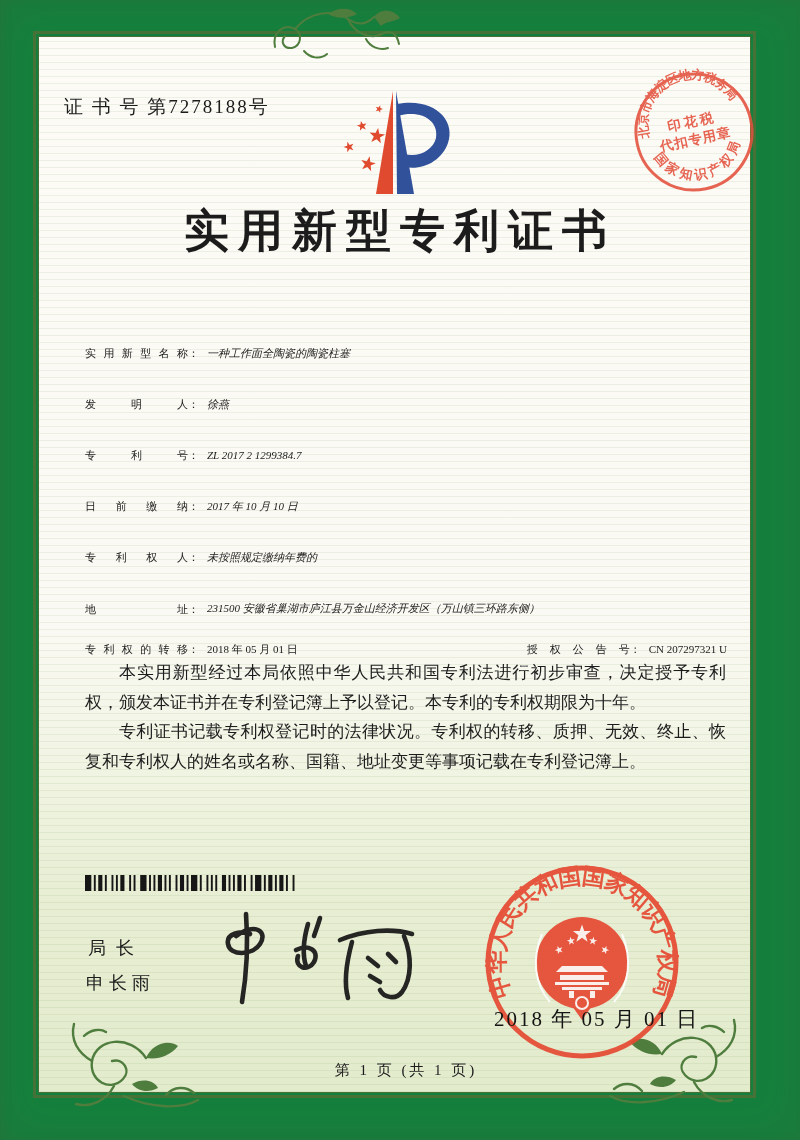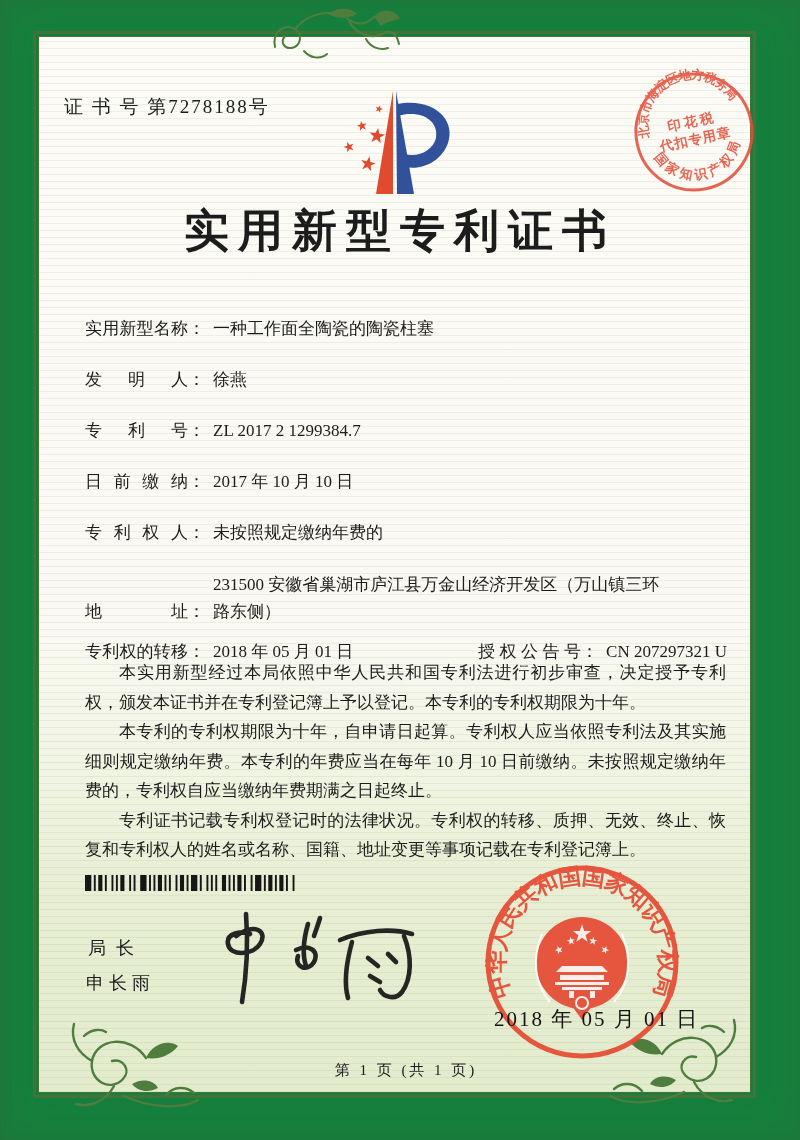--- a/index.html
+++ b/index.html
@@ -15,25 +15,25 @@
     border:3px solid #477237;box-sizing:border-box;z-index:1;}
   .frame-inner{position:absolute;left:2px;top:2px;right:2px;bottom:2px;
     border:1px solid #477237;
     background:
       repeating-linear-gradient(0deg, rgba(125,158,95,.12) 0 1px, rgba(125,158,95,0) 1px 7px),
       linear-gradient(180deg,#fcfbf6 0%,#faf9f3 56%,#f0f4e2 70%,#e7eed3 82%,#e3ebcd 100%);}
   .cert-no{position:absolute;left:64px;top:94px;font-size:19px;letter-spacing:2px;z-index:2;}
   .logo{position:absolute;left:334px;top:90px;z-index:2;}
   .title{position:absolute;left:0;right:0;top:201px;text-align:center;
     font-size:45px;font-weight:bold;letter-spacing:9px;z-index:2;}
-  .fields{position:absolute;left:85px;top:316px;width:642px;font-size:17px;z-index:2;}
+  .fields{position:absolute;left:85px;top:340px;width:642px;font-size:11px;z-index:2;}
   .frow{display:flex;line-height:26px;margin-bottom:25px;}
   .flabel{display:inline-block;width:103px;text-align:justify;text-align-last:justify;flex:none;}
   .fcolon{flex:none;margin-right:8px;}
-  .fvalue{flex:1;}
+  .fvalue{flex:1;font-style:italic;}
   .fvalue.addr{max-width:458px;line-height:27px;}
   .frow.addr-row{margin-bottom:14px;align-items:flex-end;}
   .fgroup{display:flex;}
   .fgroup.right{margin-left:auto;}
   .body-text{position:absolute;left:85px;top:658px;width:641px;font-size:17px;
     line-height:1.74;text-align:justify;z-index:2;}
   .body-text p{margin:0;text-indent:2em;}
   .barcode{position:absolute;left:85px;top:875px;z-index:2;}
   .signer-title{position:absolute;left:88px;top:936px;font-size:18px;letter-spacing:10px;z-index:2;}
   .signer-name{position:absolute;left:86px;top:971px;font-size:18px;letter-spacing:5px;z-index:2;}
@@ -159,21 +159,20 @@
       <span class="fgroup right">
         <span class="flabel">授权公告号</span>
           <span class="fcolon">：</span>
         <span>CN 207297321 U</span>
       </span>
     </div>
   </div>
 
   <div class="body-text">
     <p>本实用新型经过本局依照中华人民共和国专利法进行初步审查，决定授予专利权，颁发本证书并在专利登记簿上予以登记。本专利的专利权期限为十年。</p>
-    <p>本专利的专利权期限为十年，自申请日起算。专利权人应当依照专利法及其实施细则规定缴纳年费。本专利的年费应当在每年 10 月 10 日前缴纳。未按照规定缴纳年费的，专利权自应当缴纳年费期满之日起终止。</p>
     <p>专利证书记载专利权登记时的法律状况。专利权的转移、质押、无效、终止、恢复和专利权人的姓名或名称、国籍、地址变更等事项记载在专利登记簿上。</p>
   </div>
 
   <svg class="barcode" id="barcode" width="212" height="16" viewBox="0 0 212 16">
       <rect x="0.00" y="0" width="6.33" height="16" fill="#161616"></rect>
       <rect x="8.83" y="0" width="1.91" height="16" fill="#161616"></rect>
       <rect x="13.25" y="0" width="4.12" height="16" fill="#161616"></rect>
       <rect x="19.88" y="0" width="1.91" height="16" fill="#161616"></rect>
       <rect x="26.50" y="0" width="1.91" height="16" fill="#161616"></rect>
       <rect x="30.92" y="0" width="1.91" height="16" fill="#161616"></rect>

